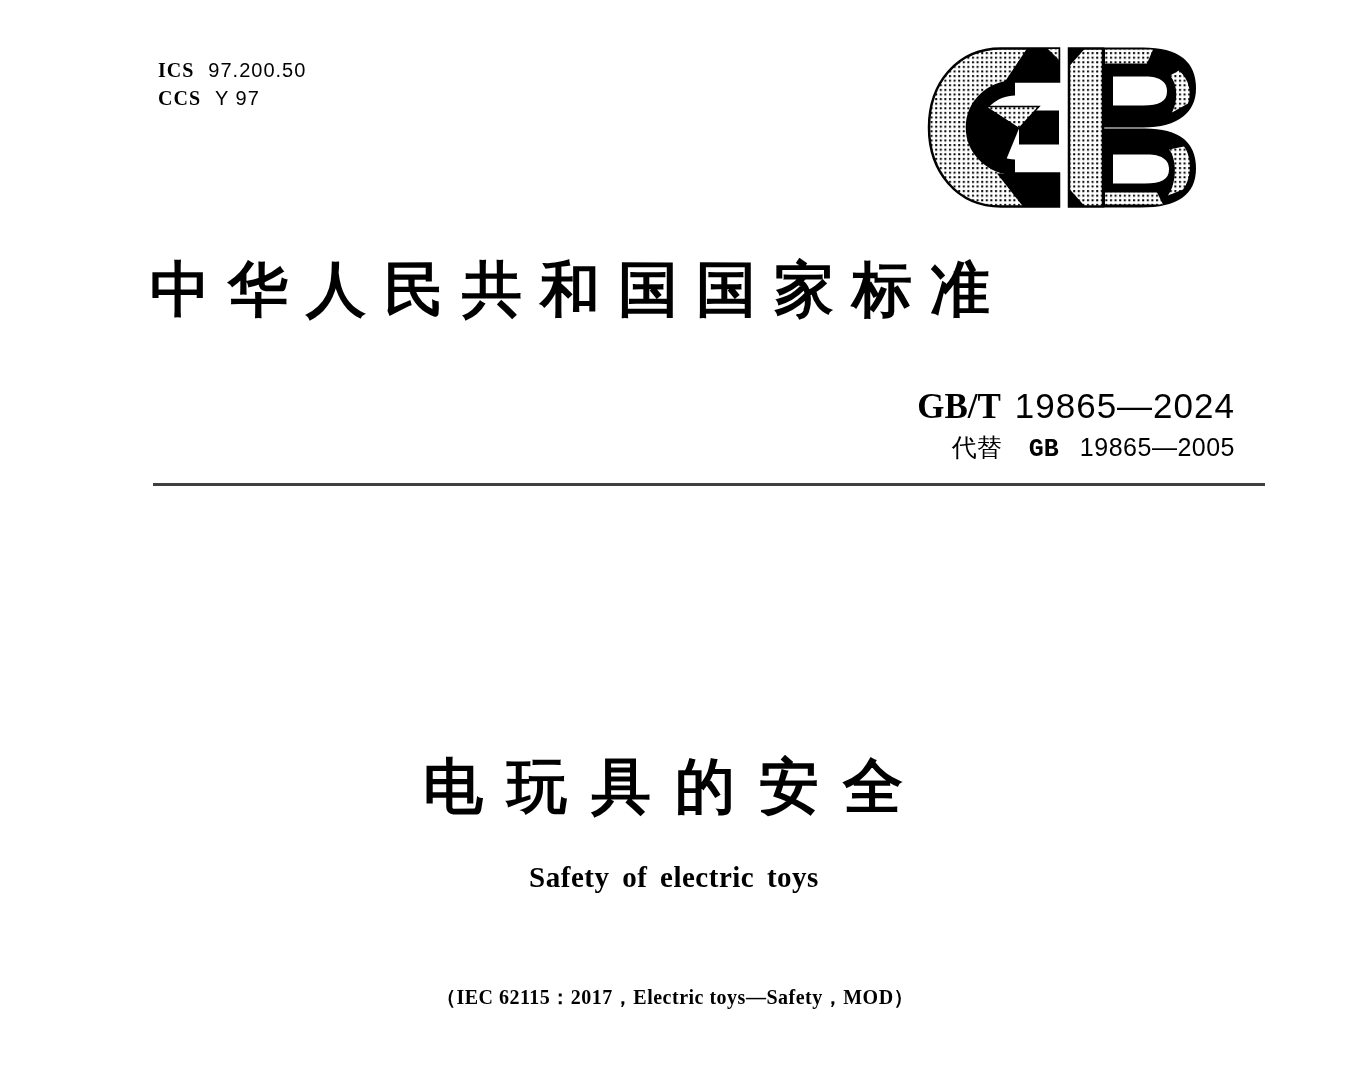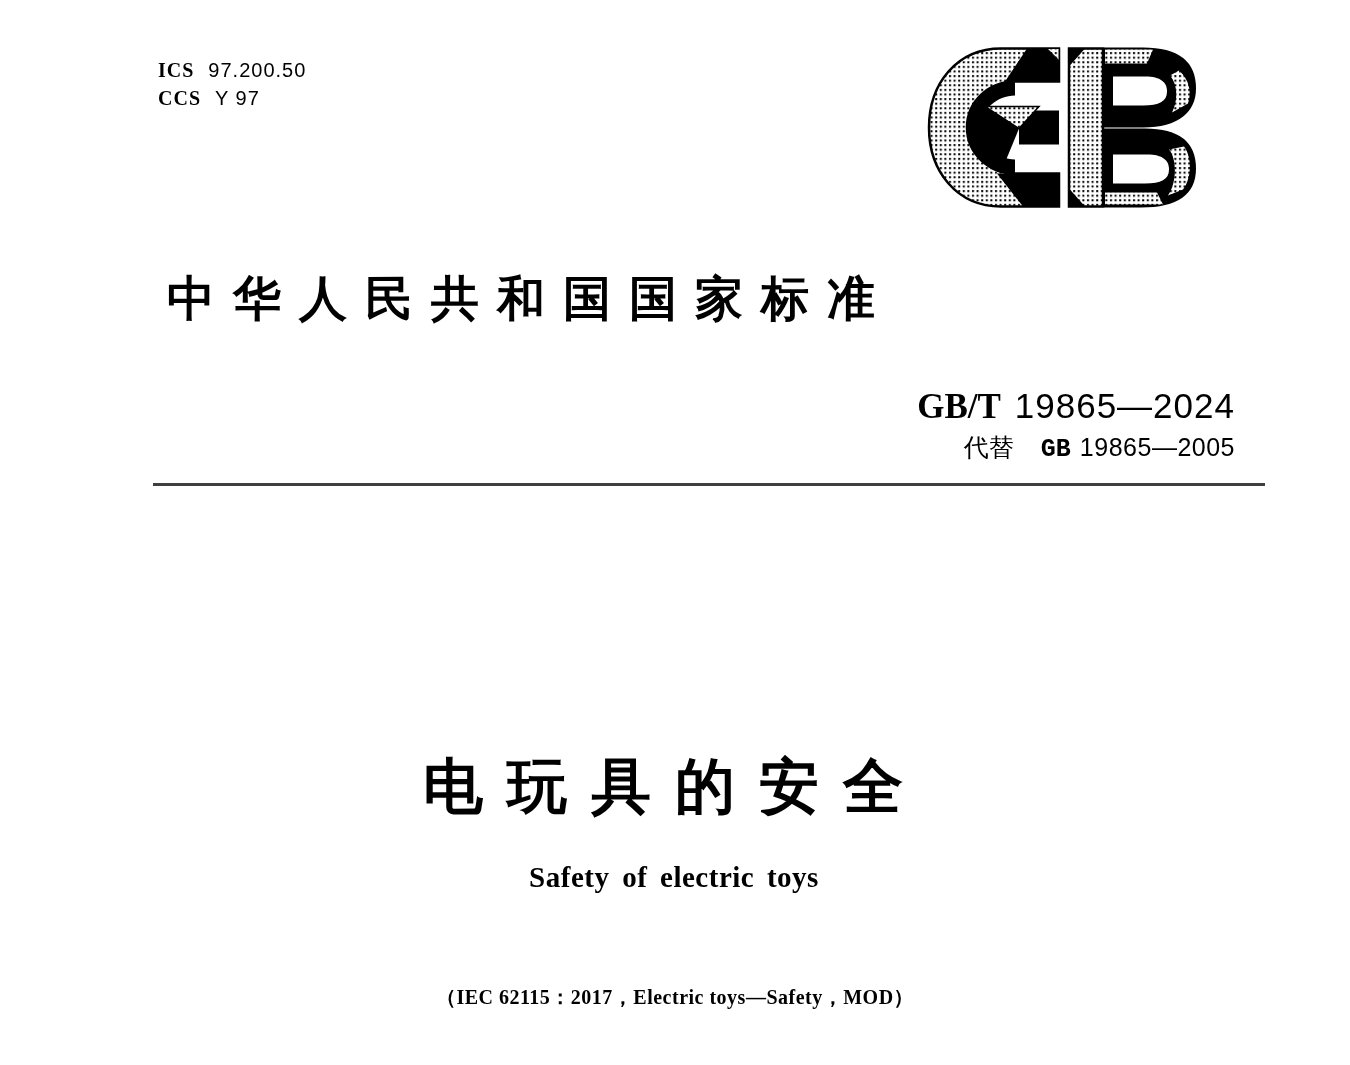--- a/index.html
+++ b/index.html
@@ -22,22 +22,22 @@
   }
   .ics-line .val{
     font-family:"Liberation Sans", sans-serif;
     font-weight:normal;margin-left:14px;letter-spacing:1px;
   }
   
   .gb-logo{position:absolute;left:925px;top:46px;width:272px;height:163px;}
   .gb-logo svg{display:block;width:100%;height:100%;}
   
   .national-heading{
-    position:absolute;left:150px;top:250px;margin:17px;
-    font-size:48px;font-weight:bold;
+    position:absolute;left:150px;top:250px;margin:0;
+    font-size:60px;font-weight:bold;
     font-family:Liberation Mono, monospace;
     letter-spacing:18px;white-space:nowrap;
   }
   
   .std-number{
     position:absolute;right:115px;top:386px;
     white-space:nowrap;text-align:center;
   }
   .std-number .code-prefix{
     font-family:"Liberation Serif", serif;
@@ -46,21 +46,21 @@
   .std-number .code-number{
     font-family:"Liberation Sans", sans-serif;
     font-size:35px;margin-left:14px;letter-spacing:1px;
   }
   .replaces{
     position:absolute;right:115px;top:431px;
     white-space:nowrap;text-align:right;font-size:25px;
   }
   .replaces .rp-prefix{font-family:Liberation Mono, monospace;}
   .replaces .rp-code{font-family:Liberation Mono, monospace;font-weight:bold;margin-left:27px;}
-  .replaces .rp-number{font-family:"Liberation Sans", sans-serif;margin-left:9px;letter-spacing:0.5px;}
+  .replaces .rp-number{font-family:"Liberation Sans", sans-serif;margin-left:21px;letter-spacing:0.5px;}
   
   .rule{
     position:absolute;left:153px;top:483px;
     width:1112px;height:3px;background:#3f3f3f;
   }
   
   .cn-title{
     position:absolute;left:0;right:0;top:747px;
     text-align:center;
     font-family:"DejaVu Sans", sans-serif;

